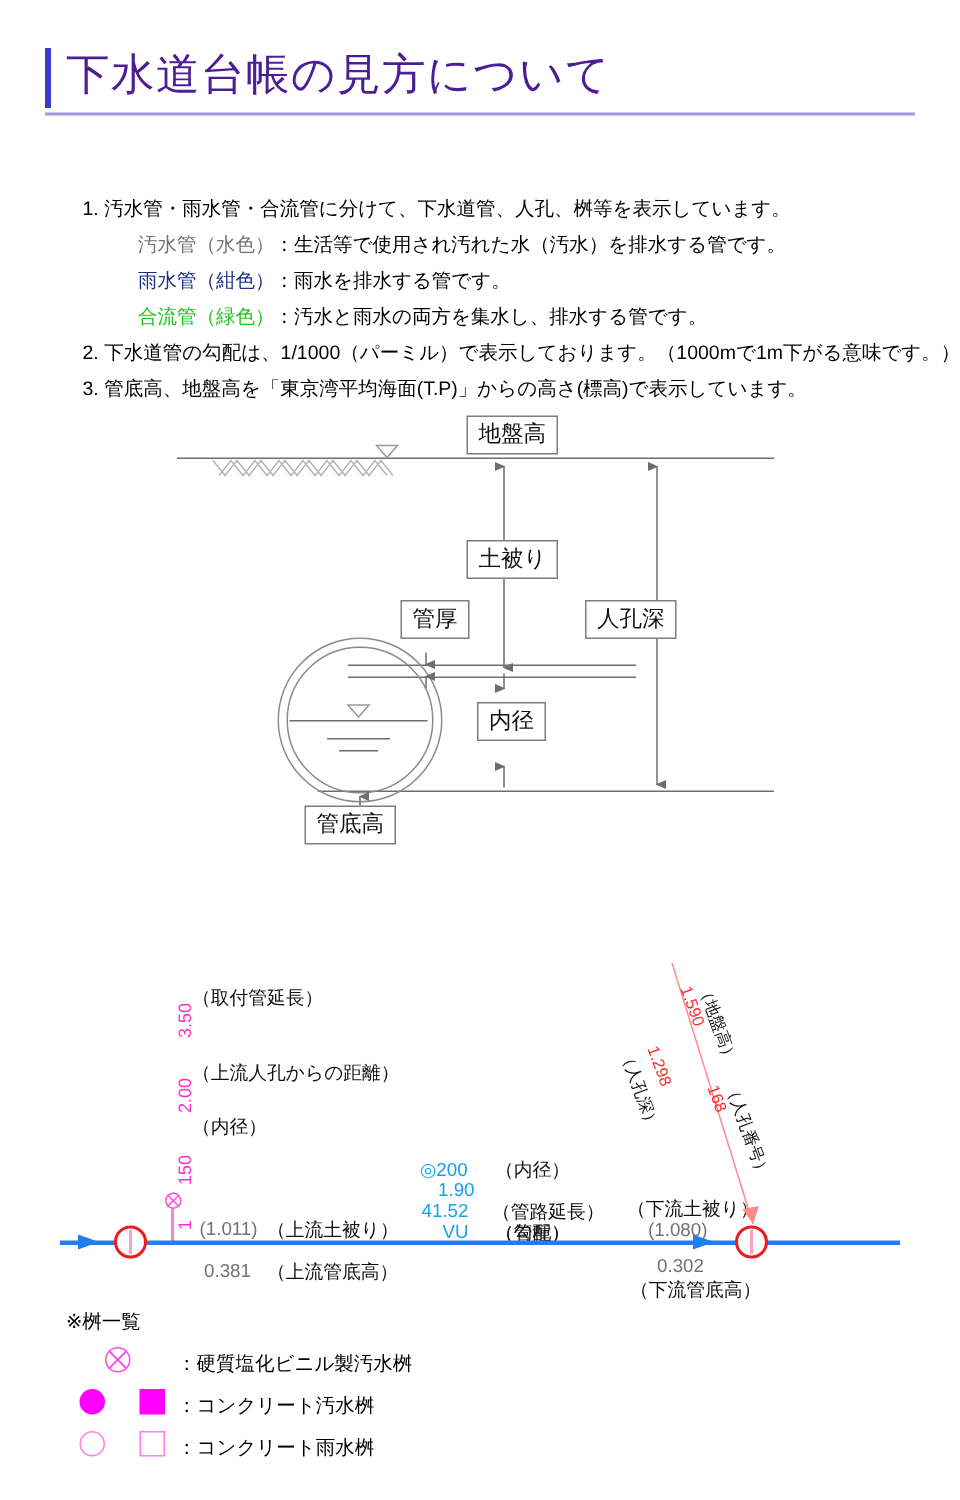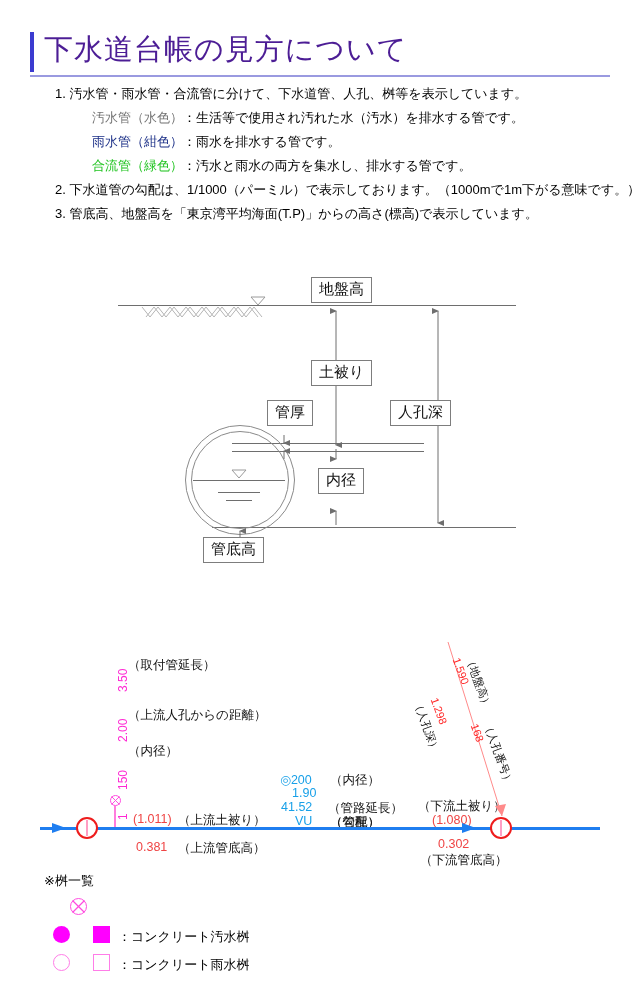--- a/index.html
+++ b/index.html
@@ -52,20 +52,21 @@
   .intro {
     position: absolute;
     left: 0; top: 86px;
     width: 640px;
   }
   .line {
     position: absolute;
     white-space: nowrap;
     font-size: 13px;
     line-height: 16px;
+    margin-top: 45px;
   }
   .c-osui { color: #737373; }
   .c-usui { color: #1b2f87; }
   .c-goryu { color: #22c422; }
 
   
   .xsec { position: absolute; left: 0; top: 255px; width: 520px; height: 330px; }
   .hline { position: absolute; background: #6e6e6e; height: 1px; }
   .boxlabel {
     position: absolute;
@@ -90,21 +91,21 @@
   .plan { position: absolute; left: 0; top: 630px; width: 536px; height: 240px; }
   .mag { color: #ff2ad4; }
   .vtext {
     position: absolute;
     transform: rotate(-90deg);
     transform-origin: left top;
     white-space: nowrap;
     font-size: 12px;
     letter-spacing: 0px;
   }
-  .blue-txt { color: #ef4444; font-size: 12.5px; }
+  .blue-txt { color: #737373; font-size: 12.5px; }
   .cyan-txt { color: #18a0e8; font-size: 12.5px; }
   .blk-txt  { color: #111111; font-size: 12.5px; }
   .plain-lbl { position: absolute; white-space: nowrap; }
 
   .mainpipe {
     position: absolute;
     background: #1f7ef0;
     height: 3px;
   }
   .manhole {
@@ -346,20 +347,21 @@
   </div>
 
   <div class="legend">
     <div class="lg-row" style="left:44px; top:0px;">※桝一覧</div>
 
     <div class="sym-circle-x" style="left:70px; top:26px;"></div>
     <svg style="position:absolute; left:70px; top:26px;" width="17" height="17">
       <line x1="2.5" y1="2.5" x2="14.5" y2="14.5" stroke="#ff4de0" stroke-width="1.2"></line>
       <line x1="14.5" y1="2.5" x2="2.5" y2="14.5" stroke="#ff4de0" stroke-width="1.2"></line>
     </svg>
+    <div class="lg-row" style="left:118px; top:28px;">：硬質塩化ビニル製汚水桝</div>
 
     <div class="sym-fill-circle" style="left:53px; top:54px;"></div>
     <div class="sym-fill-square" style="left:93px; top:54px;"></div>
     <div class="lg-row" style="left:118px; top:56px;">：コンクリート汚水桝</div>
 
     <div class="sym-open-circle" style="left:53px; top:82px;"></div>
     <div class="sym-open-square" style="left:93px; top:82px;"></div>
     <div class="lg-row" style="left:118px; top:84px;">：コンクリート雨水桝</div>
   </div>
 

